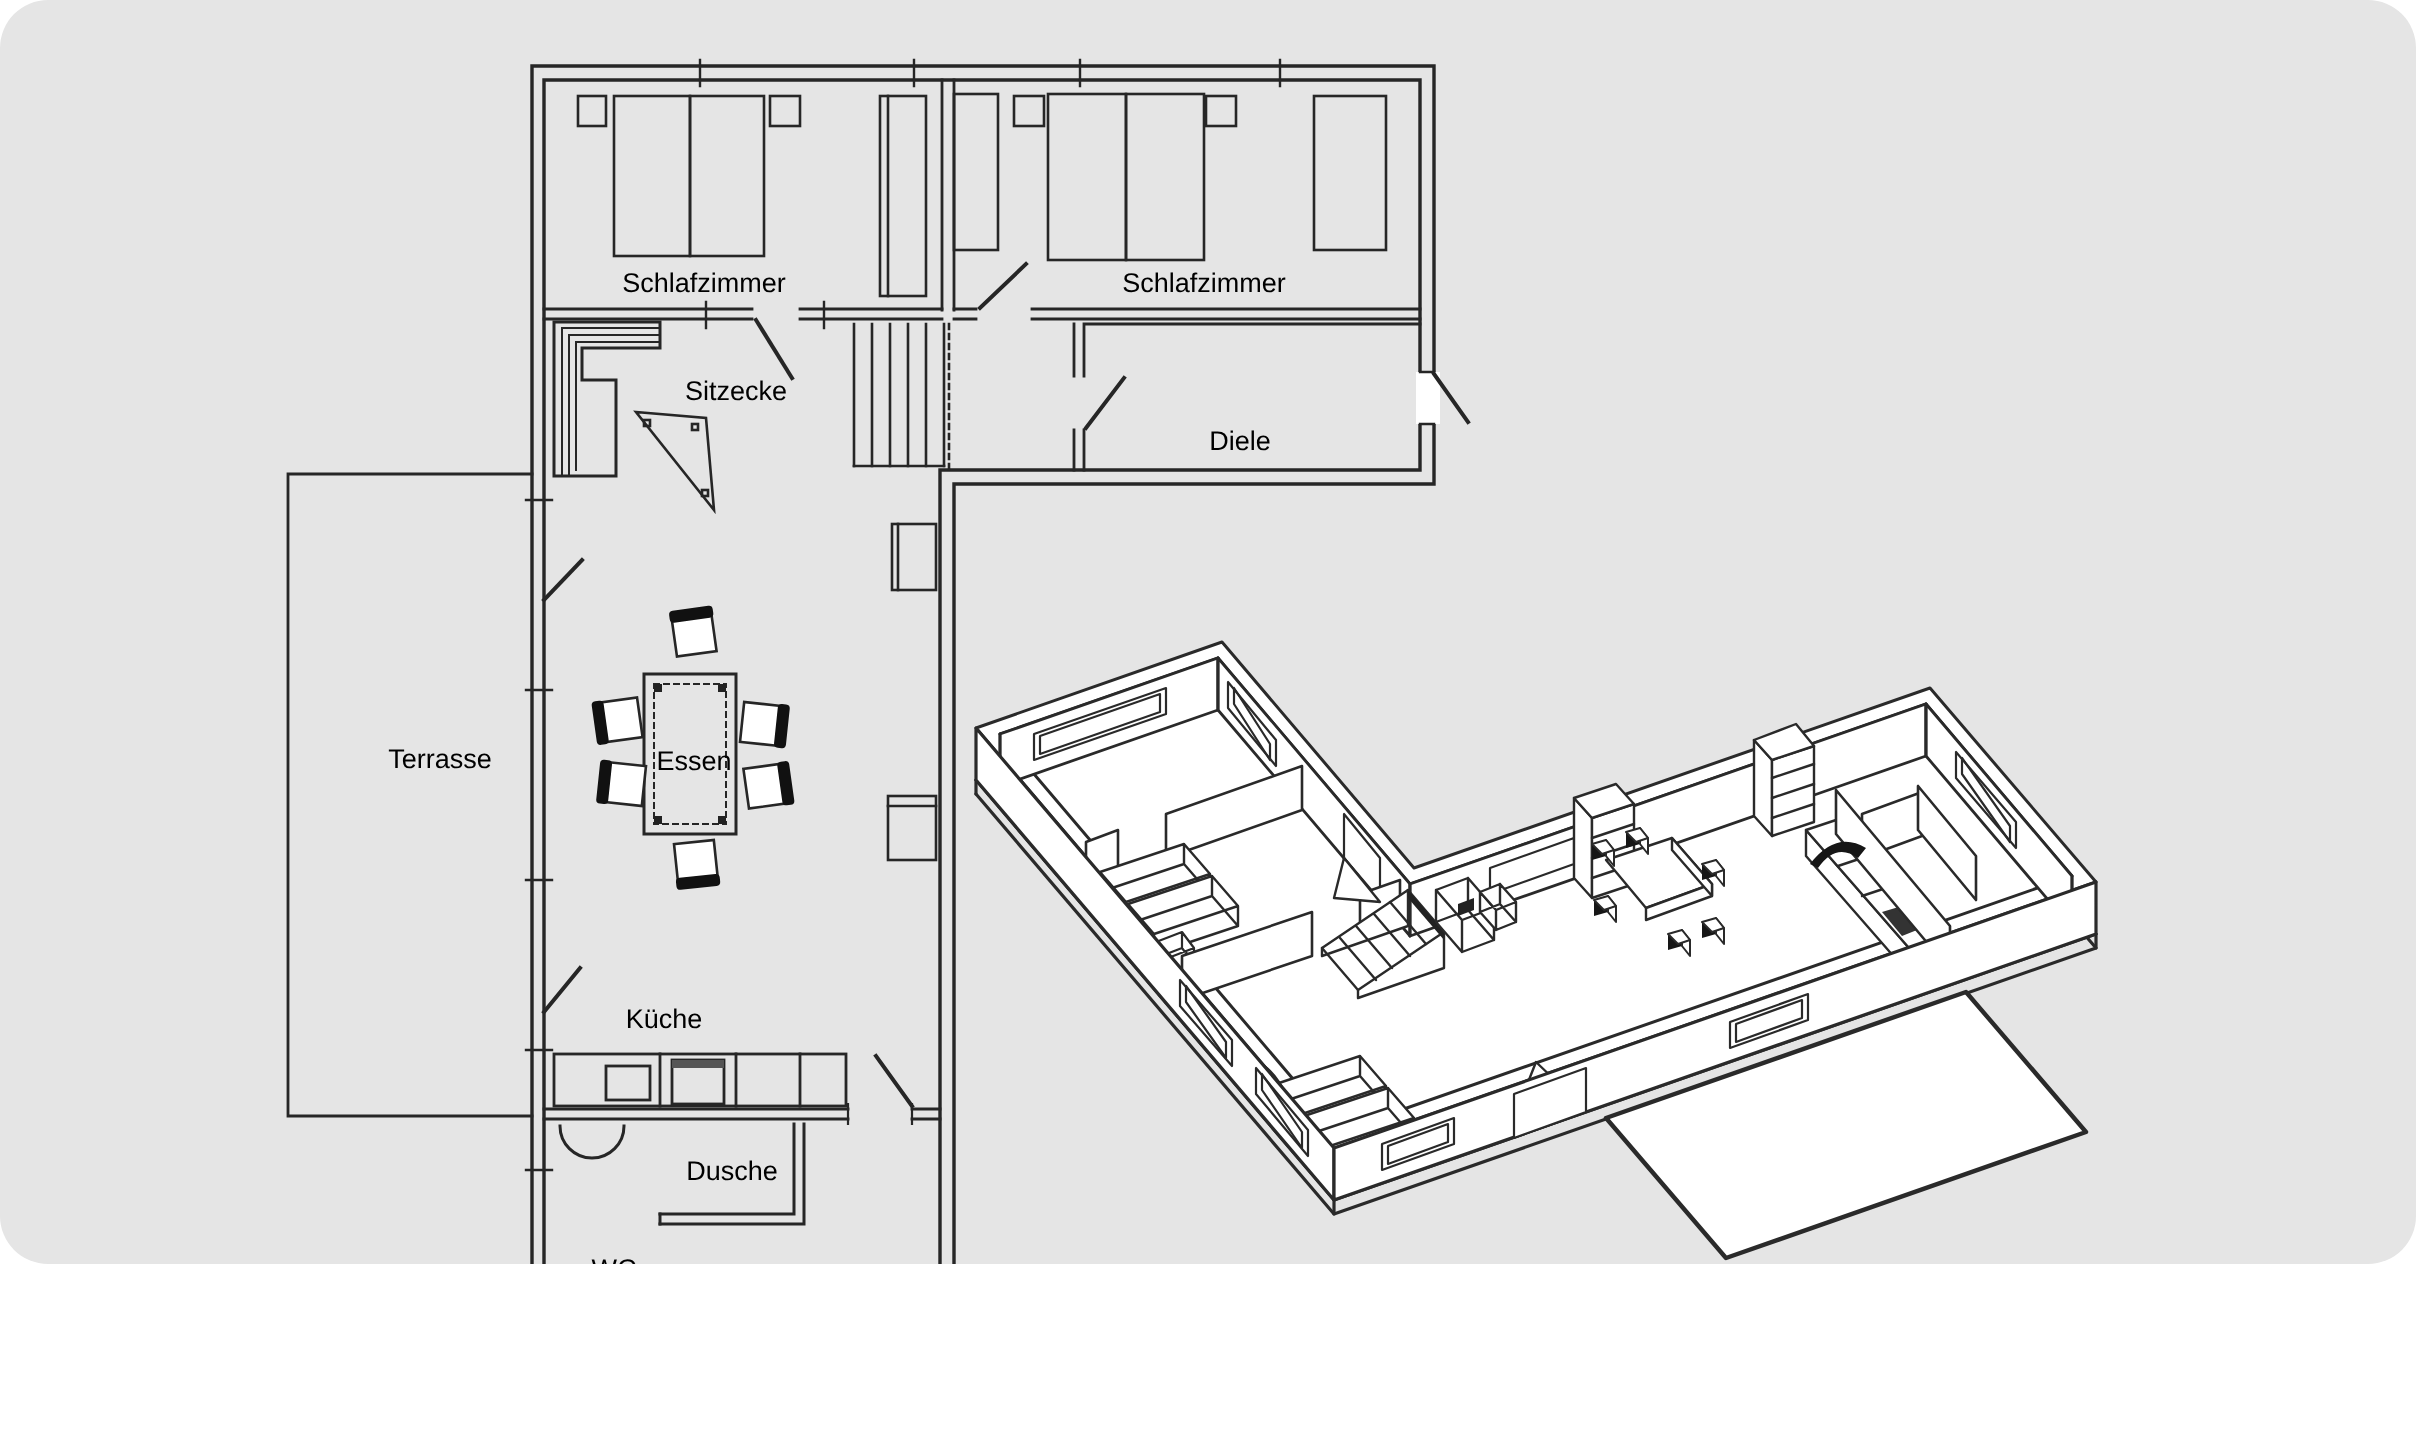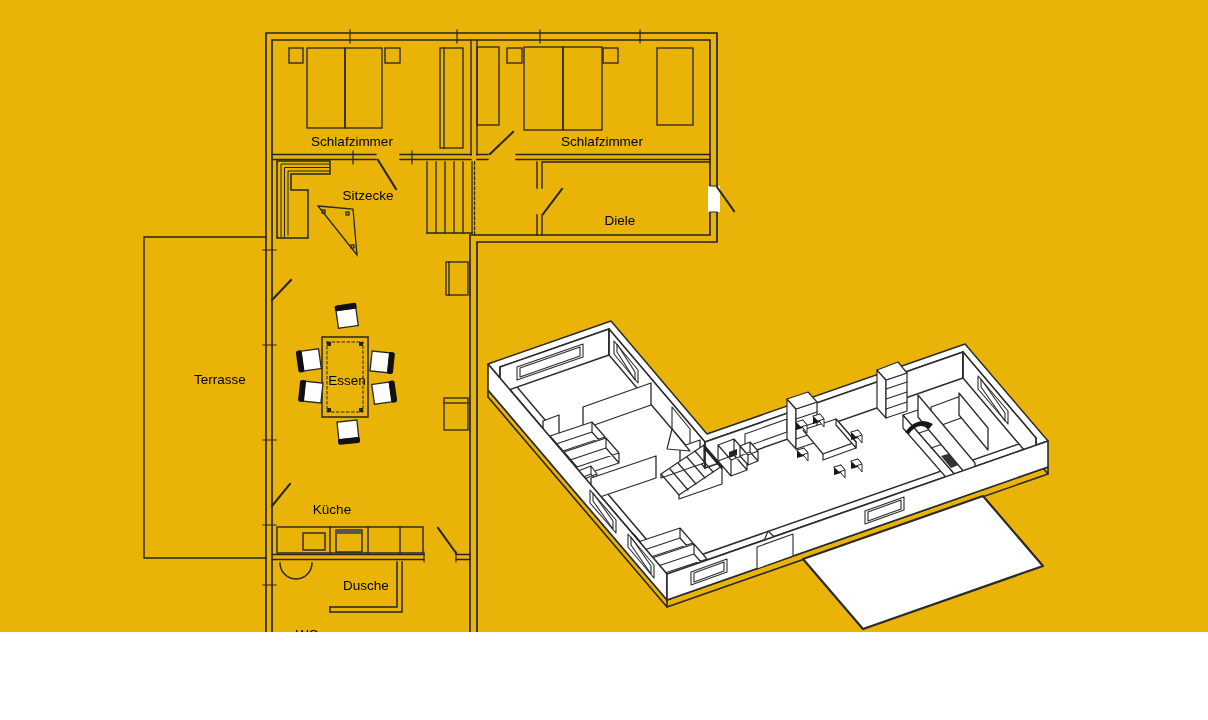--- a/index.html
+++ b/index.html
@@ -1,17 +1,17 @@
 <!DOCTYPE html>
 <html><head>
 <meta charset="utf-8">
 <style>
   html,body{margin:0;padding:0;background:#ffffff;}
-  .canvas{position:relative;width:1208px;height:632px;background:#eab308;overflow:hidden;
-          font-family:"Liberation Sans",sans-serif;}
+  .canvas{position:relative;width:1208px;height:632px;background:#e5e5e5;overflow:hidden;
+          font-family:"Liberation Sans",sans-serif;border-radius:24px;}
   svg{position:absolute;left:0;top:0;}
   text{font-family:"Liberation Sans",sans-serif;font-size:13.5px;fill:#000;}
 </style>
 </head>
 <body>
 
 <div class="canvas">
 <svg width="1208" height="720" viewBox="0 0 1208 720">
 
   <g stroke="#262626" fill="none" stroke-linecap="square">

